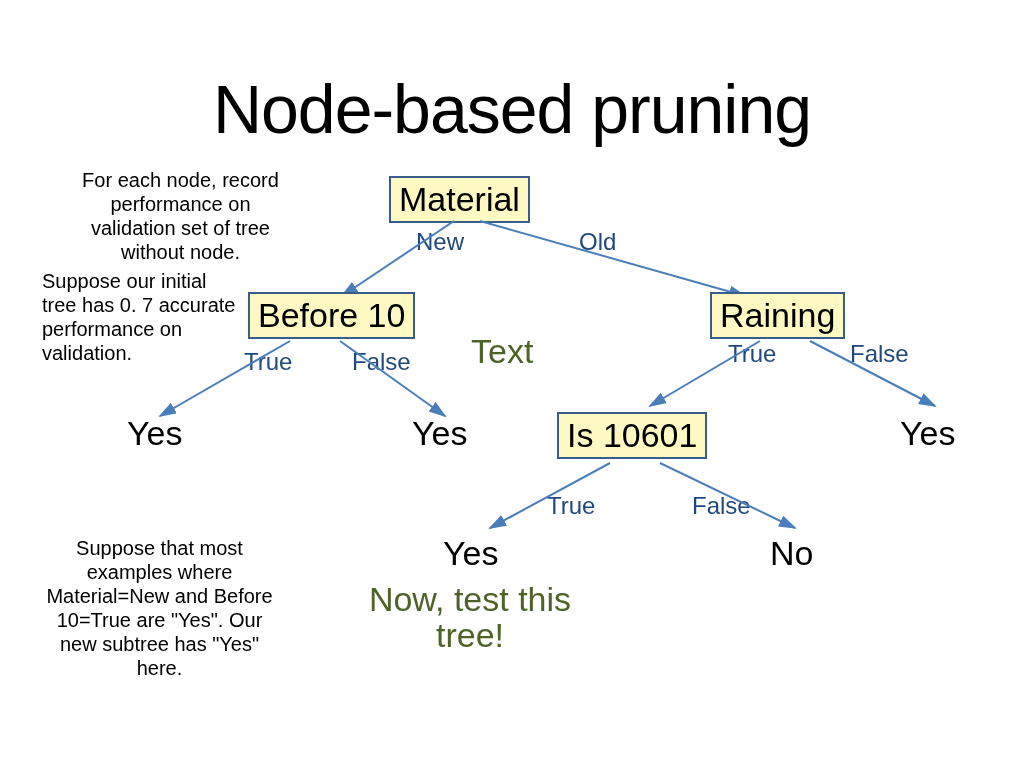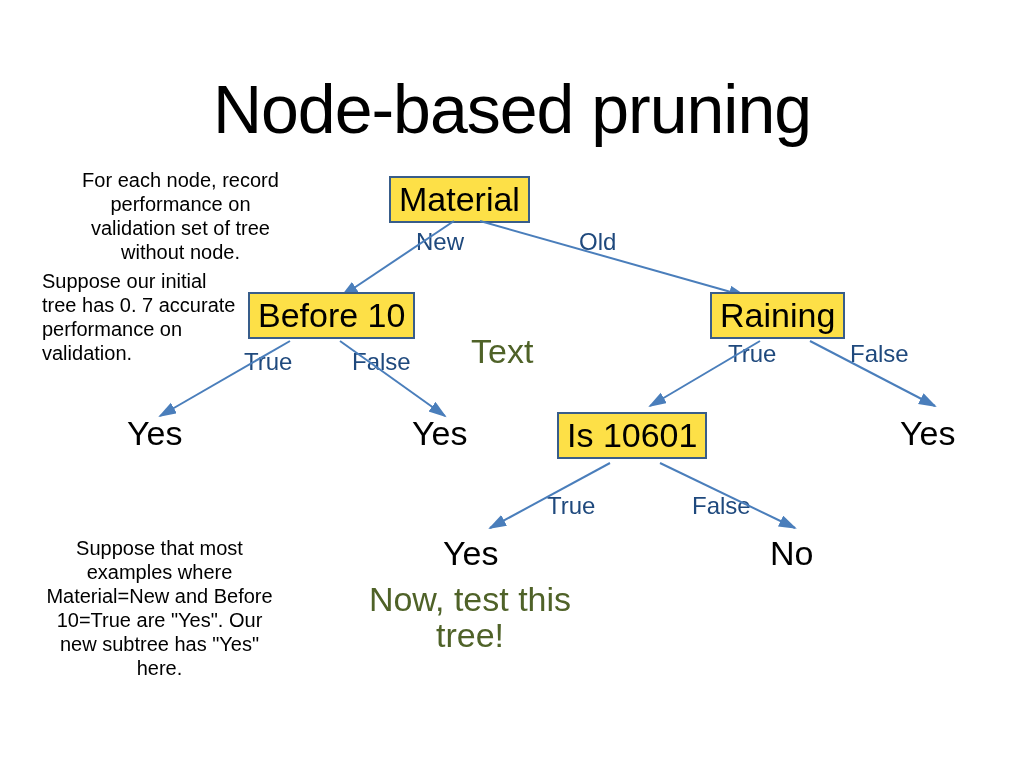--- a/index.html
+++ b/index.html
@@ -23,21 +23,21 @@
     letter-spacing: -1px;
   }
   .para {
     position: absolute;
     font-size: 20px;
     color: #000;
     line-height: 1.2;
   }
   .node {
     position: absolute;
-    background: #fde047;
+    background: #fef9c3;
     border: 2px solid #385d8a;
     padding: 2px 8px;
     font-size: 34px;
     font-weight: normal;
     color: #000;
     text-align: center;
   }
   .edge-label {
     position: absolute;
     font-size: 24px;

